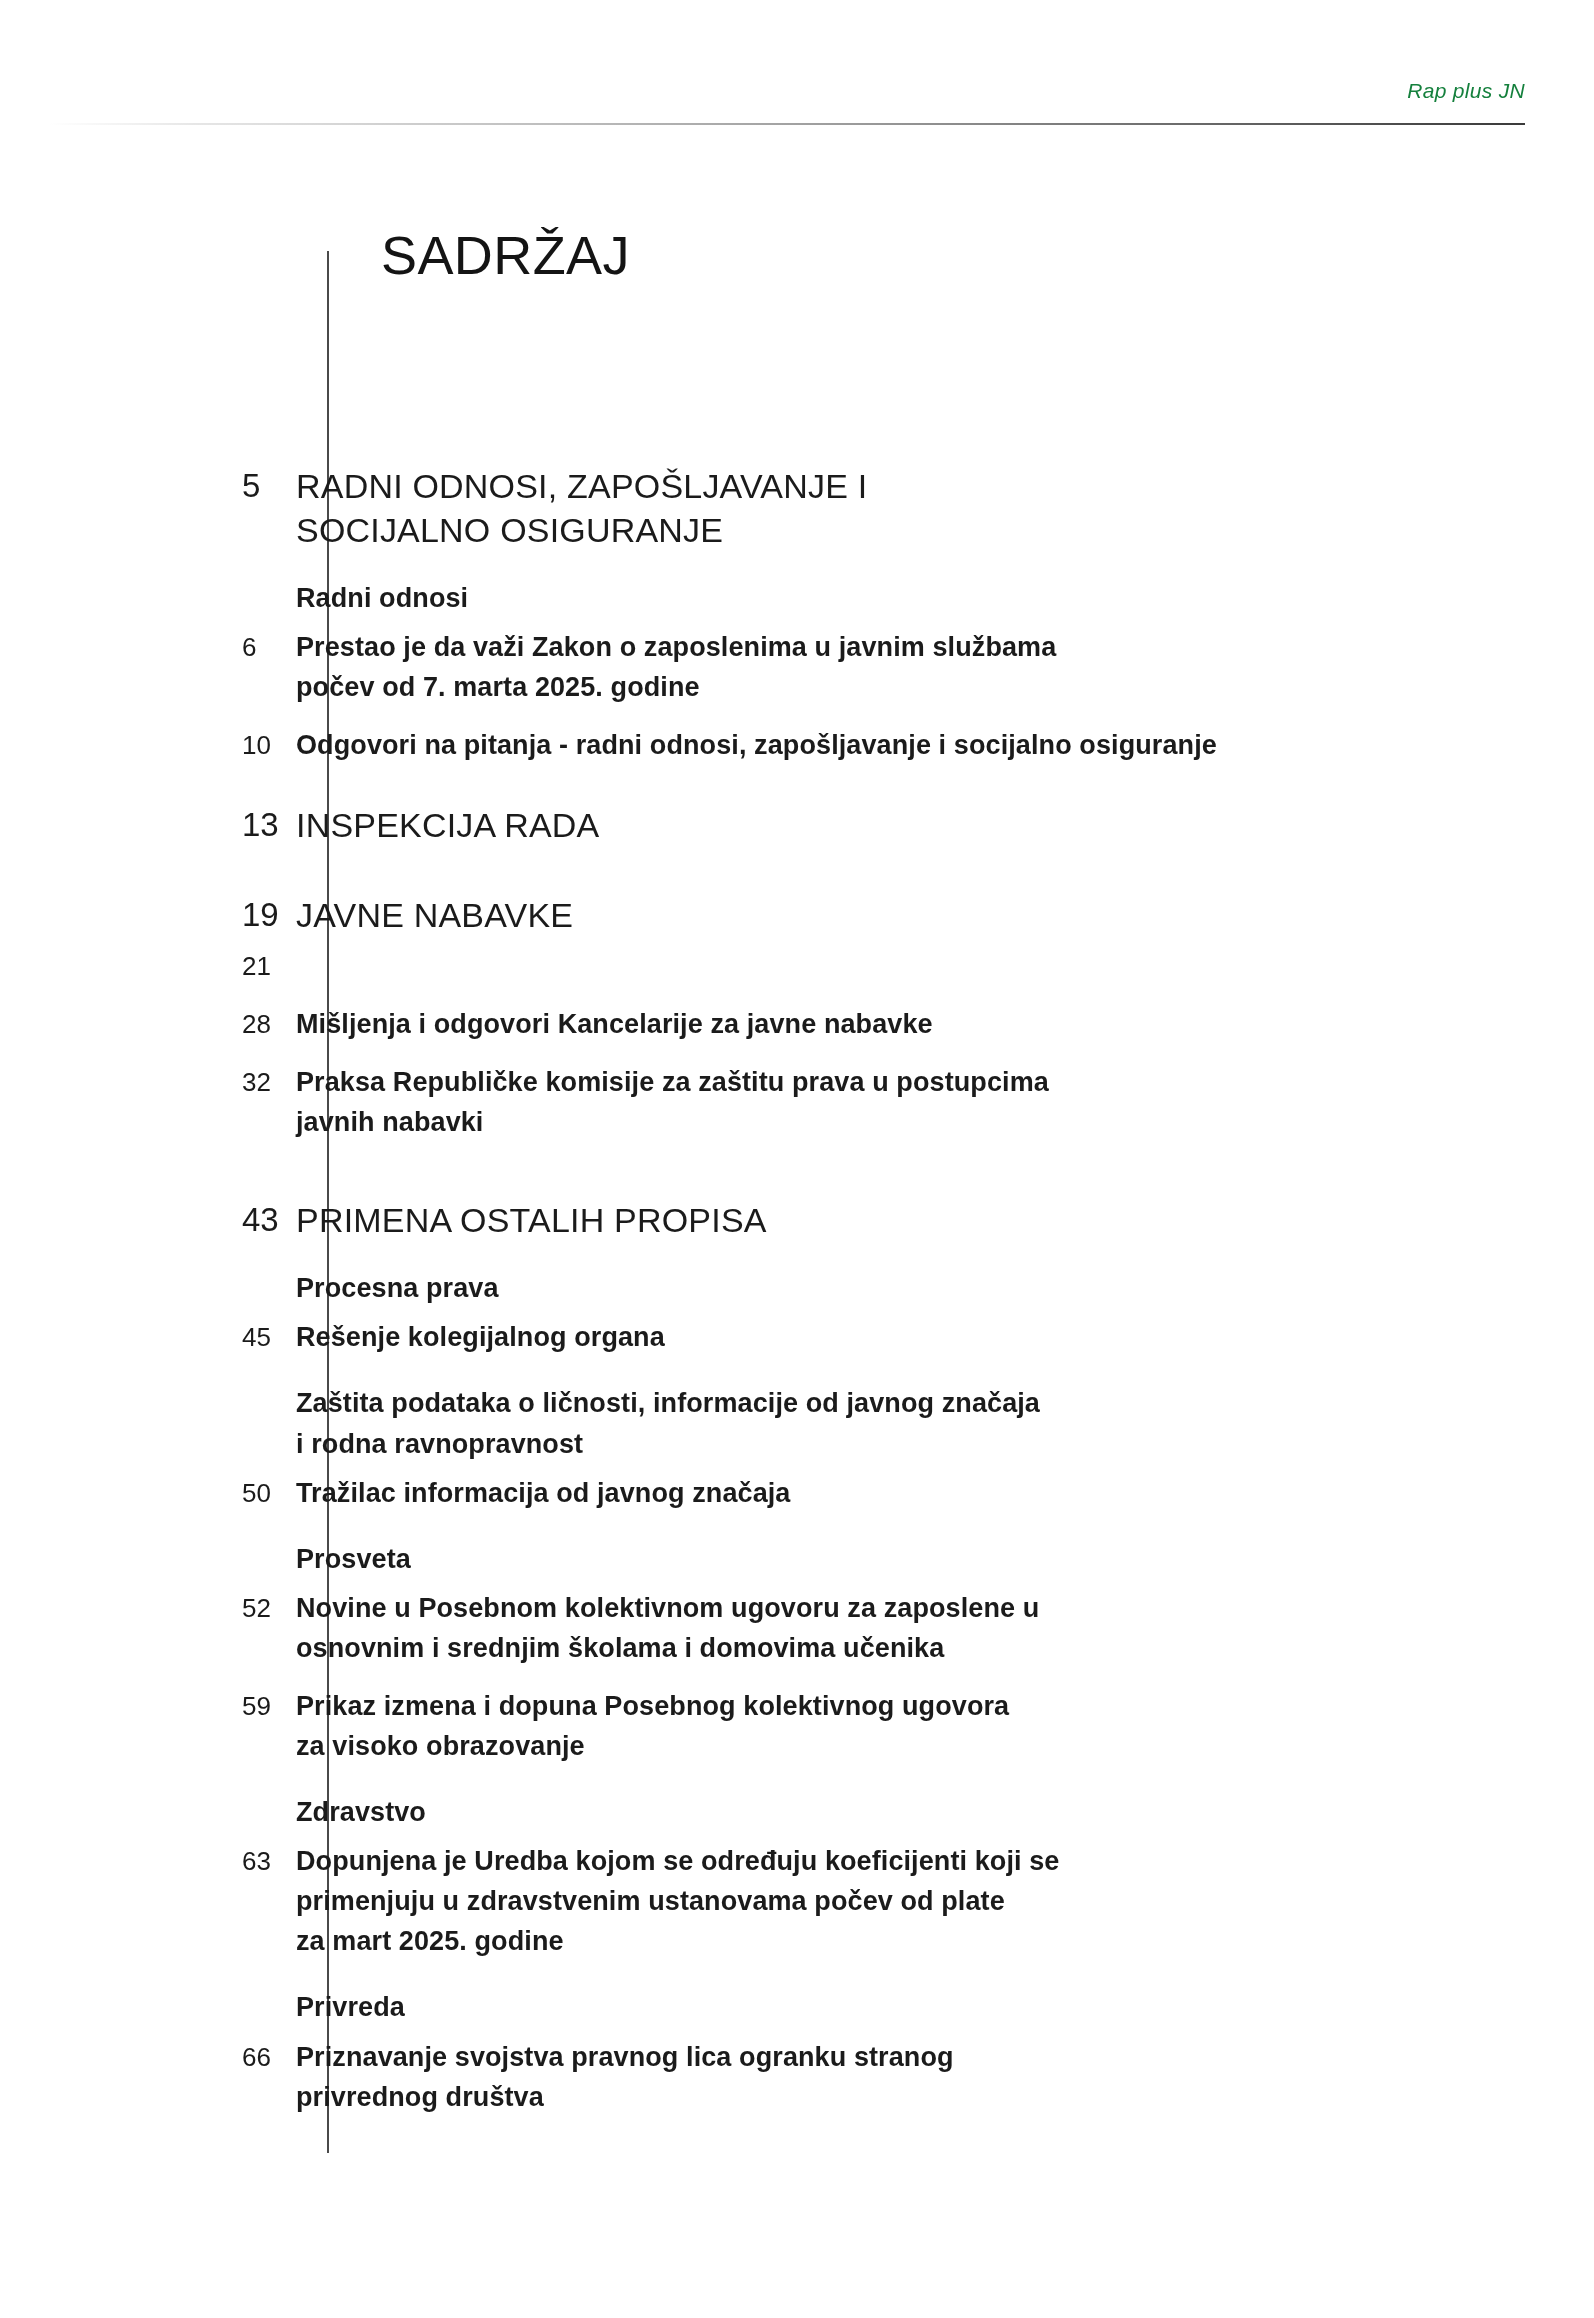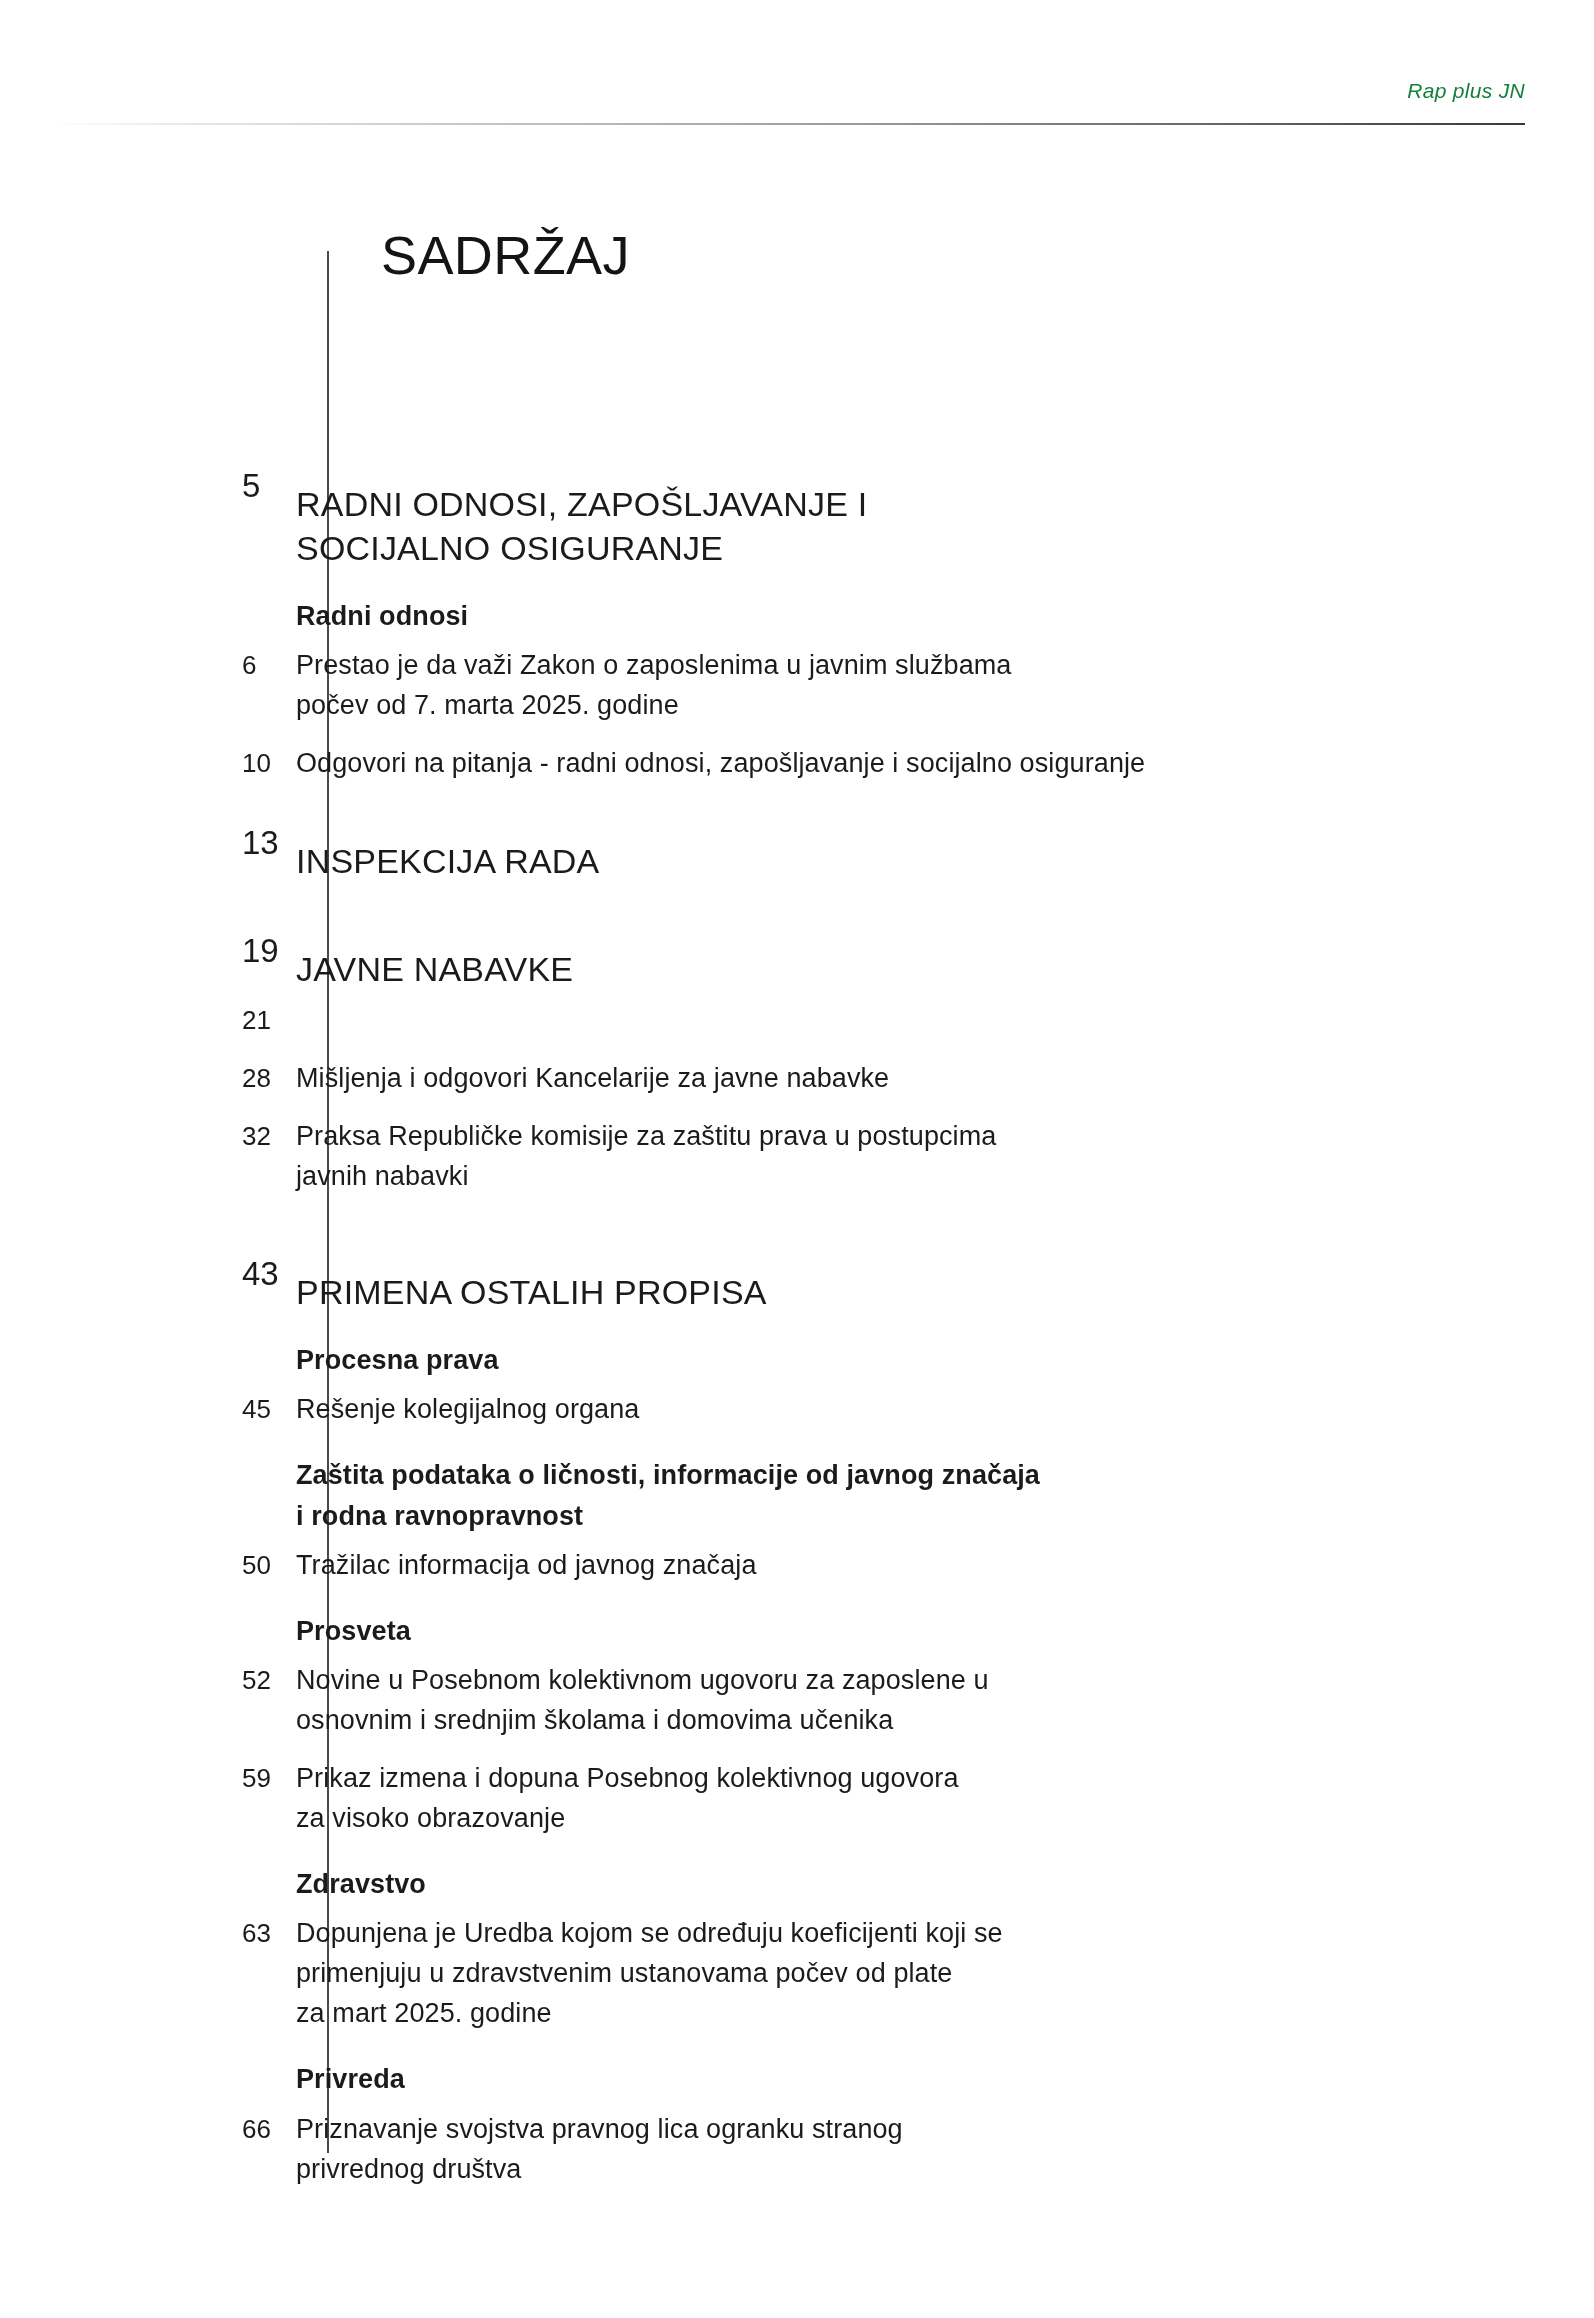--- a/index.html
+++ b/index.html
@@ -99,41 +99,40 @@
   .row.section { margin-top: 0; }
   .row.section .num {
     font-size: 33px;
     line-height: 44px;
   }
   .row.section .txt {
     font-size: 34px;
     line-height: 44px;
     letter-spacing: 0.2px;
     font-weight: 400;
-    margin-top: 18px;
   }
 
   
   .row.group .num { font-size: 26px; line-height: 41px; }
   .row.group .txt {
     font-size: 27px;
     line-height: 41px;
     font-weight: 700;
     letter-spacing: 0.1px;
   }
 
   
   .row.item .num {
     font-size: 26px;
     line-height: 40px;
   }
   .row.item .txt {
     font-size: 27px;
     line-height: 40px;
-    font-weight: 400;
+    font-weight: 700;
     letter-spacing: 0.1px;
   }
 
   
   .sp-xl  { height: 38px; }
   .sp-lg  { height: 26px; }
   .sp-md  { height: 18px; }
   .sp-sm  { height: 8.2px; }
   .spacer { width: 100%; }
 </style>

